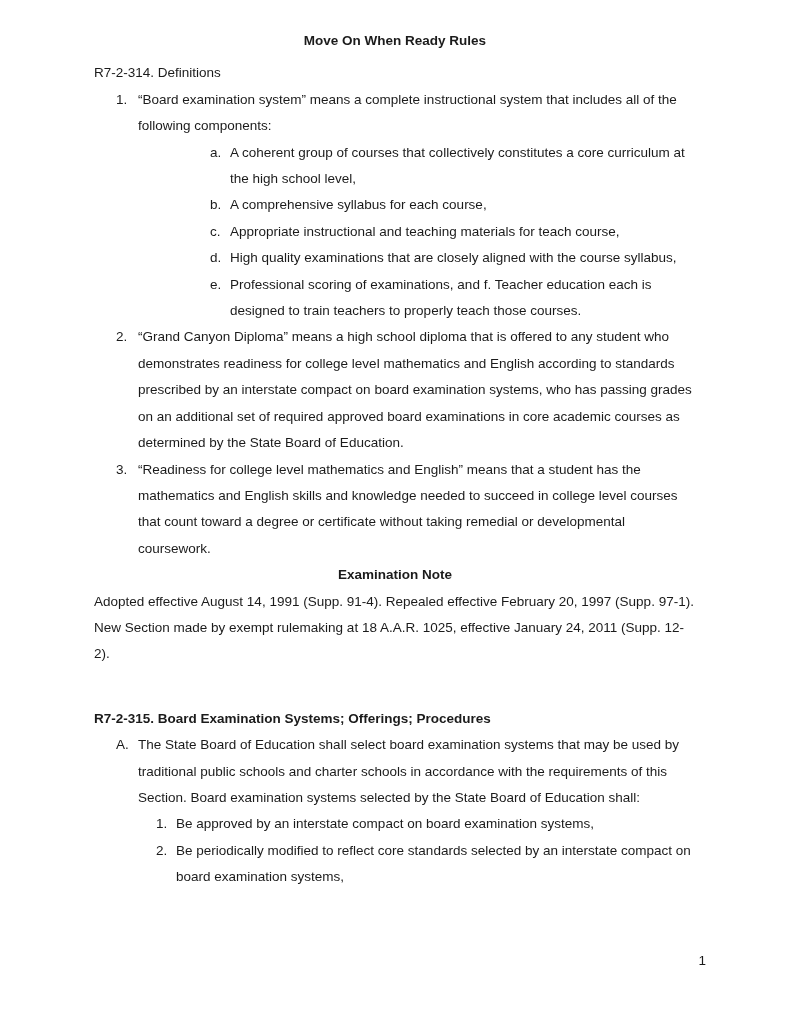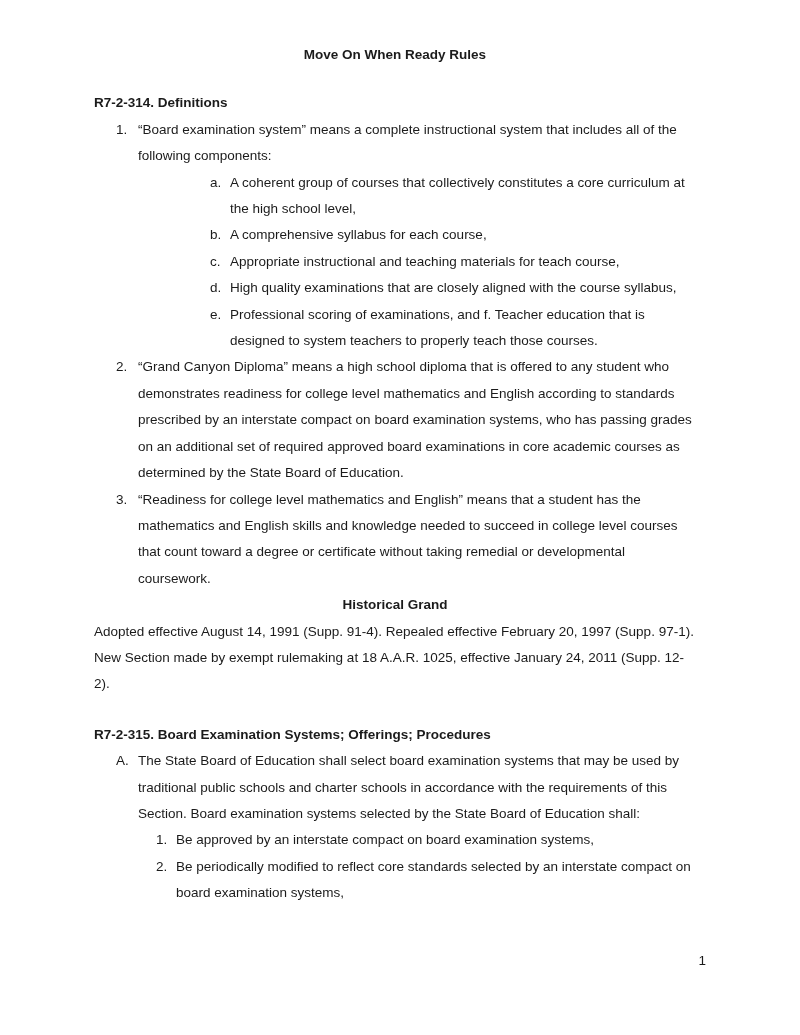--- a/index.html
+++ b/index.html
@@ -11,27 +11,27 @@
   body{
     width:800px; height:1035px;
     position:relative;
     font-family:"Liberation Sans", sans-serif;
     font-size:13.5px;
     line-height:26.4px;
     color:var(--text);
     overflow:hidden;
   }
   .page{
-    padding:42px 94px 0 94px;
+    padding:28px 94px 0 94px;
     width:790px;
   }
   .center{ text-align:center; }
   .bold{ font-weight:bold; }
-  .heading-314{ margin-top:22px; font-weight:bold; }
-  .heading-315{ margin-top:24px; font-weight:bold; }
+  .heading-314{ margin-top:6px; font-weight:normal; }
+  .heading-315{ margin-top:38px; font-weight:bold; }
   .row{ display:flex; align-items:flex-start; }
   .row .m{ flex:0 0 auto; }
   .row .t{ flex:1 1 auto; }
   
   .l1{ margin-left:22px; }
   .l1 .m{ width:22px; }
   
   .l2a{ margin-left:116px; }
   .l2a .m{ width:20px; }
   
@@ -70,34 +70,34 @@
   <div class="row l2a">
     <span class="m">c.</span>
     <div class="t">Appropriate instructional and teaching materials for teach course,</div>
   </div>
   <div class="row l2a">
     <span class="m">d.</span>
     <div class="t">High quality examinations that are closely aligned with the course syllabus,</div>
   </div>
   <div class="row l2a">
     <span class="m">e.</span>
-    <div class="t">Professional scoring of examinations, and f. Teacher education that is designed to system teachers to properly teach those courses.</div>
+    <div class="t">Professional scoring of examinations, and f. Teacher education each is designed to train teachers to properly teach those courses.</div>
   </div>
 
   <div class="row l1">
     <span class="m">2.</span>
     <div class="t">“Grand Canyon Diploma” means a high school diploma that is offered to any student who demonstrates readiness for college level mathematics and English according to standards prescribed by an interstate compact on board examination systems, who has passing grades on an additional set of required approved board examinations in core academic courses as determined by the State Board of Education.</div>
   </div>
 
   <div class="row l1">
     <span class="m">3.</span>
     <div class="t">“Readiness for college level mathematics and English” means that a student has the mathematics and English skills and knowledge needed to succeed in college level courses that count toward a degree or certificate without taking remedial or developmental coursework.</div>
   </div>
 
-  <div class="center bold">Historical Grand</div>
+  <div class="center bold">Examination Note</div>
   <div class="hist-para">Adopted effective August 14, 1991 (Supp. 91-4). Repealed effective February 20, 1997 (Supp. 97-1). New Section made by exempt rulemaking at 18 A.A.R. 1025, effective January 24, 2011 (Supp. 12-2).</div>
 
   <div class="heading-315">R7-2-315. Board Examination Systems; Offerings; Procedures</div>
 
   <div class="row l1">
     <span class="m">A.</span>
     <div class="t">The State Board of Education shall select board examination systems that may be used by traditional public schools and charter schools in accordance with the requirements of this Section. Board examination systems selected by the State Board of Education shall:</div>
   </div>
   <div class="row l2b">
     <span class="m">1.</span>

